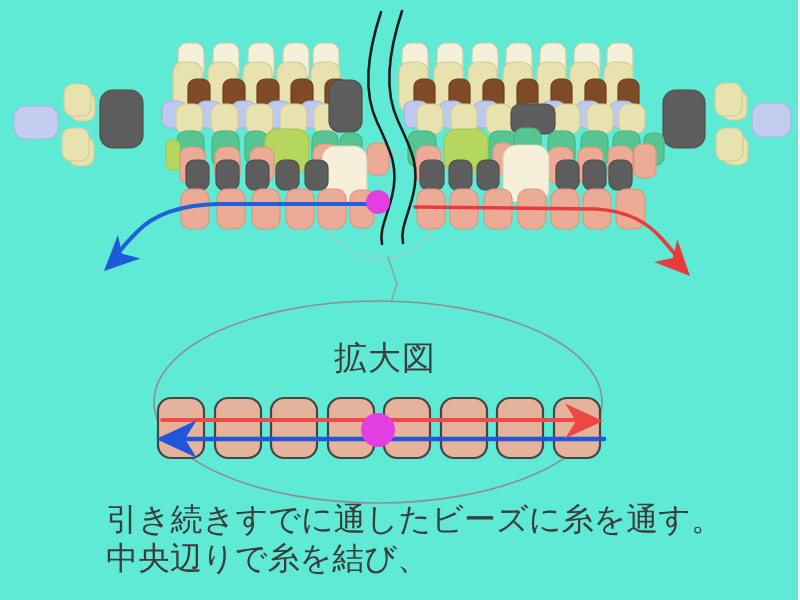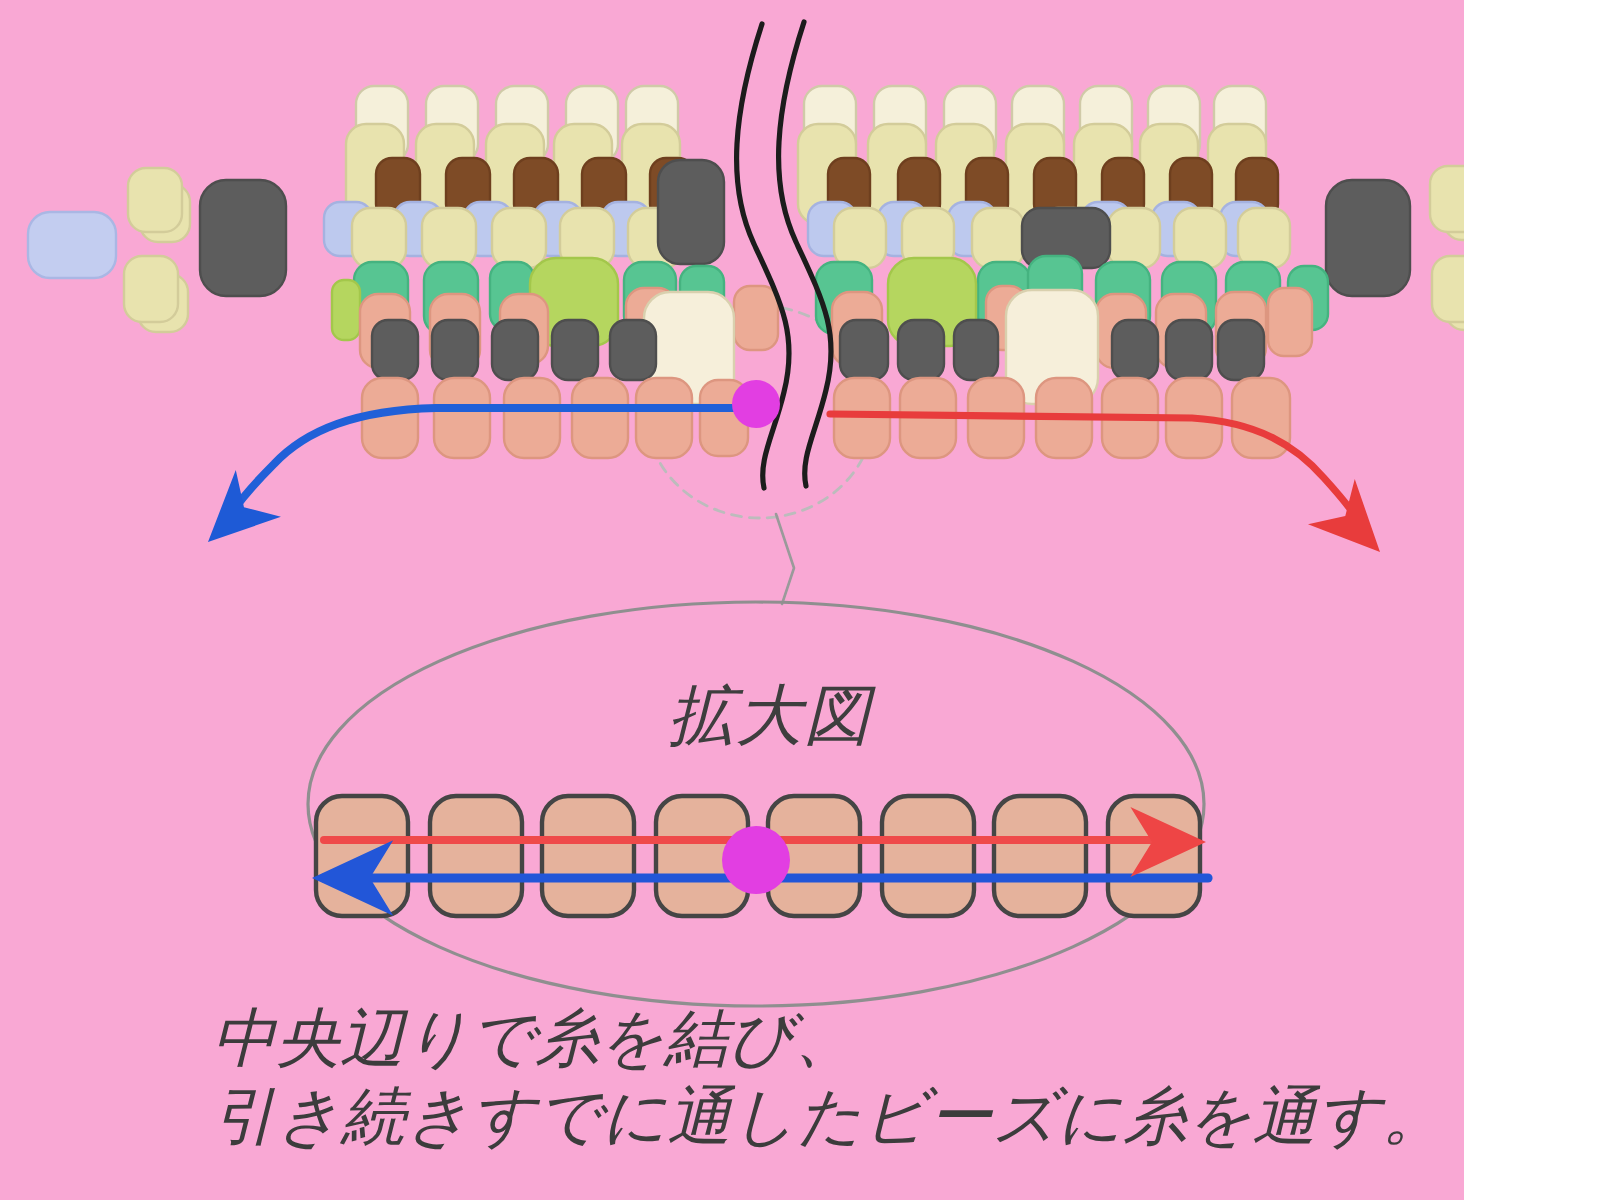--- a/index.html
+++ b/index.html
@@ -1,22 +1,21 @@
 <!DOCTYPE html>
 <html><head>
 <meta charset="utf-8">
 <style>
   html,body{margin:0;padding:0;}
   .stage{
     position:relative;
-    width:732px;height:600px;
-    background:#f9a8d4;
+    width:798px;height:600px;
+    background:#5eead4;
     overflow:hidden;
     font-family:"Liberation Sans","DejaVu Sans",sans-serif;
-    font-style:italic;
   }
   .stage svg{position:absolute;left:0;top:0;}
   .mag-label{
     position:absolute;
     left:334px;top:336px;
     font-size:33px;
     letter-spacing:1px;
     color:#3e3e3e;
   }
   .caption{
@@ -177,16 +176,16 @@
       <path d="M 604 439 L 162 439" stroke="#2256d8" stroke-width="4.6" fill="none" stroke-dasharray="" stroke-linecap="round" stroke-linejoin="round"></path>
       <path d="M 0 0 L -28 -13 L -20 0 L -28 13 Z" fill="#1e5ad6" transform="translate(104 271) rotate(136) scale(1.25)"></path>
       <path d="M 0 0 L -28 -13 L -20 0 L -28 13 Z" fill="#e83c3c" transform="translate(690 276) rotate(46) scale(1.25)"></path>
       <path d="M 0 0 L -28 -13 L -20 0 L -28 13 Z" fill="#2256d8" transform="translate(156 439) rotate(180) scale(1.45)"></path>
       <path d="M 0 0 L -28 -13 L -20 0 L -28 13 Z" fill="#ee4545" transform="translate(603 421) rotate(0) scale(1.35)"></path>
       <circle cx="378" cy="202" r="12" fill="#e23ee2"></circle>
       <circle cx="378" cy="430" r="17" fill="#e23ee2"></circle>
     </svg>
   <div class="mag-label">拡大図</div>
   <div class="caption">
+    <div>引き続きすでに通したビーズに糸を通す。</div>
     <div>中央辺りで糸を結び、</div>
-    <div>引き続きすでに通したビーズに糸を通す。</div>
   </div>
 </div>
 
 </body></html>

